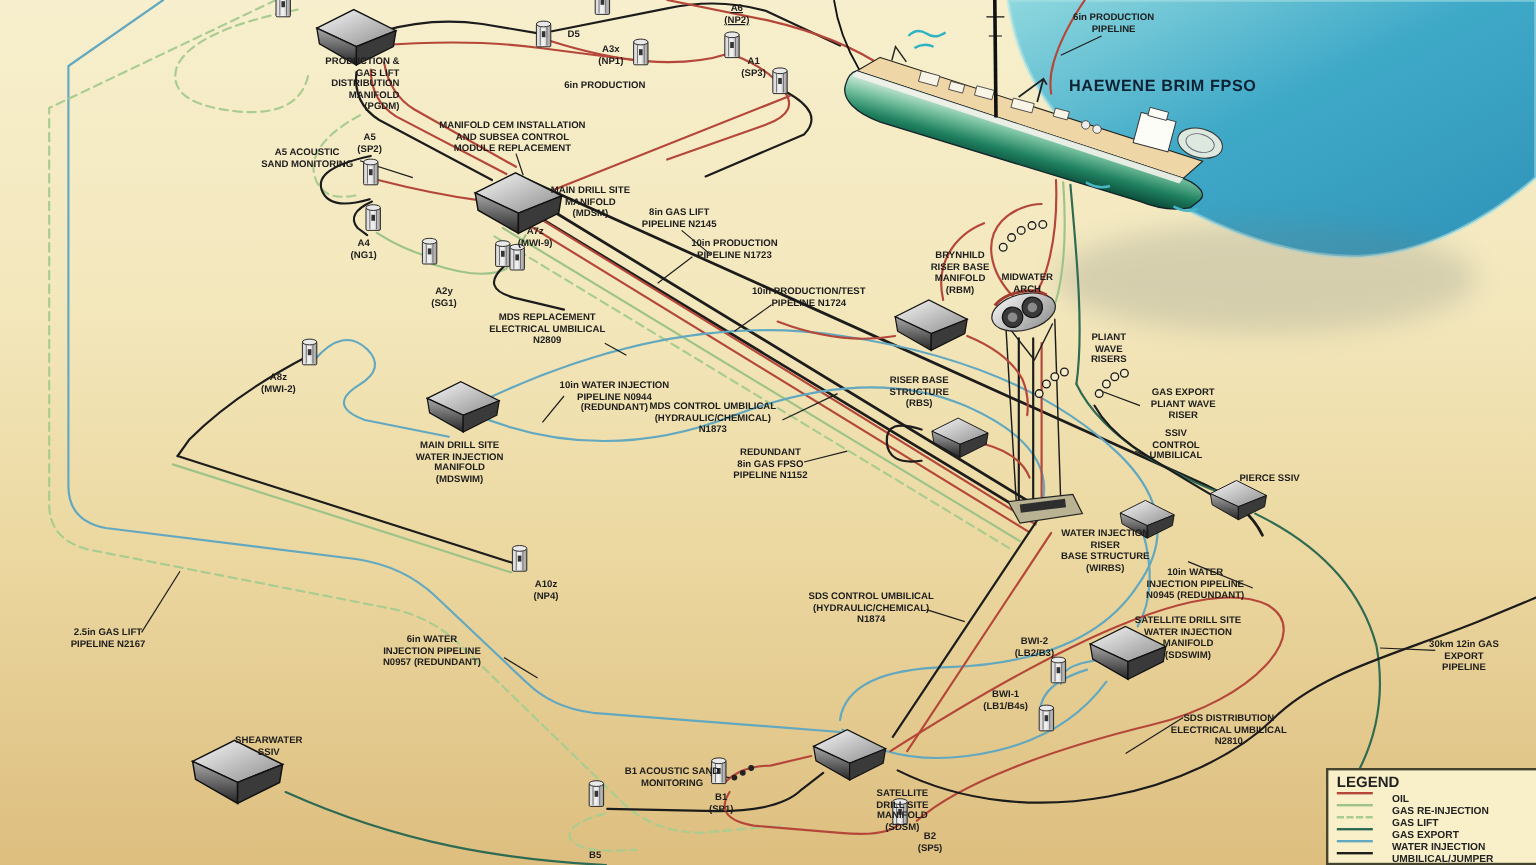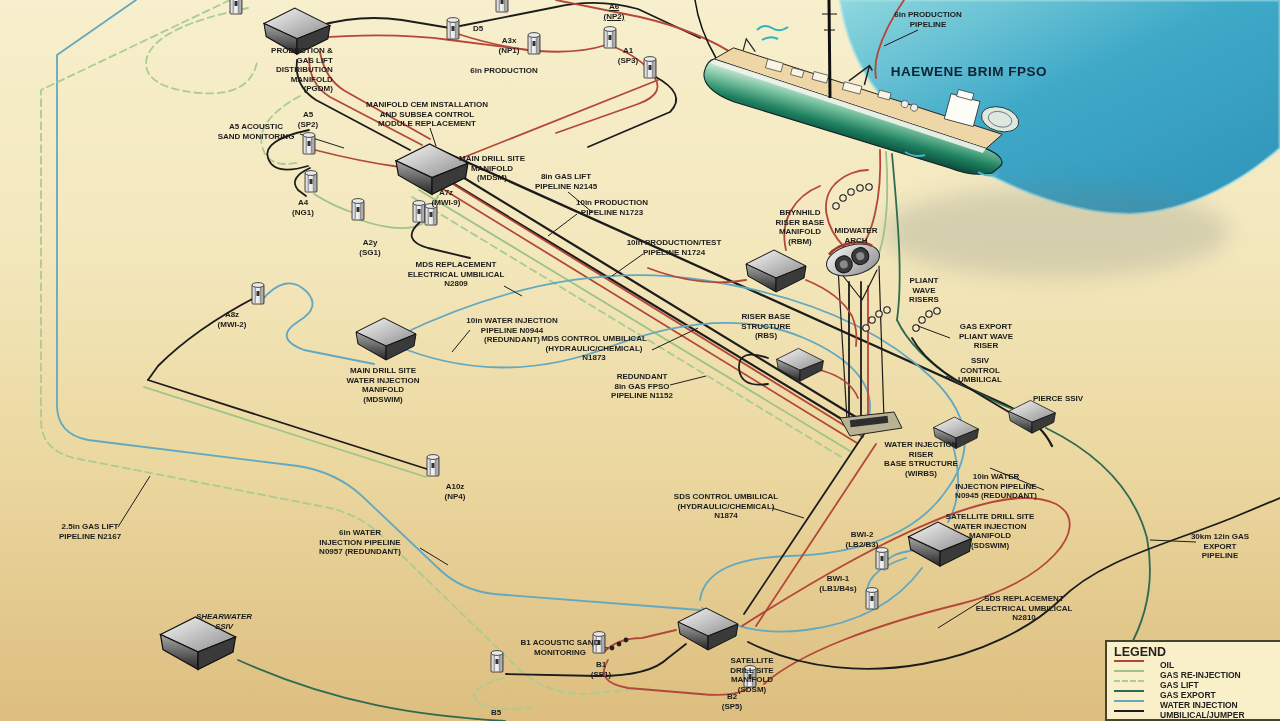--- a/index.html
+++ b/index.html
@@ -471,35 +471,35 @@
 RISER
 BASE STRUCTURE
 (WIRBS)</div>
       <div class="lbl" style="left: 996px; top: 472px;">10in WATER
 INJECTION PIPELINE
 N0945 (REDUNDANT)</div>
       <div class="lbl" style="left: 990px; top: 512px;">SATELLITE DRILL SITE
 WATER INJECTION
 MANIFOLD
 (SDSWIM)</div>
-      <div class="lbl" style="left: 1024px; top: 594px;">SDS REPLACEMENT
+      <div class="lbl" style="left: 1024px; top: 594px;">SDS DISTRIBUTION
 ELECTRICAL UMBILICAL
 N2810</div>
       <div class="lbl" style="left: 1220px; top: 532px;">30km 12in GAS EXPORT
 PIPELINE</div>
       <div class="lbl" style="left: 726px; top: 492px;">SDS CONTROL UMBILICAL
 (HYDRAULIC/CHEMICAL)
 N1874</div>
       <div class="lbl" style="left: 560px; top: 638px;">B1 ACOUSTIC SAND
 MONITORING</div>
       <div class="lbl" style="left: 752px; top: 656px;">SATELLITE
 DRILL SITE
 MANIFOLD
 (SDSM)</div>
-      <div class="lbl" style="left: 224px; top: 612px; font-style: italic;">SHEARWATER
+      <div class="lbl" style="left: 224px; top: 612px;">SHEARWATER
 SSIV</div>
       <div class="lbl" style="left: 90px; top: 522px;">2.5in GAS LIFT
 PIPELINE N2167</div>
       <div class="lbl" style="left: 360px; top: 528px;">6in WATER
 INJECTION PIPELINE
 N0957 (REDUNDANT)</div>
       <div class="lbl" style="left: 478px; top: 24px;">D5</div>
       <div class="lbl" style="left: 509px; top: 36px;">A3x
 (NP1)</div>
       <div class="lbl" style="left: 614px; top: 2px; text-decoration: underline;">A6
@@ -518,21 +518,21 @@
 (MWI-2)</div>
       <div class="lbl" style="left: 455px; top: 482px;">A10z
 (NP4)</div>
       <div class="lbl" style="left: 862px; top: 530px;">BWI-2
 (LB2/B3)</div>
       <div class="lbl" style="left: 838px; top: 574px;">BWI-1
 (LB1/B4s)</div>
       <div class="lbl" style="left: 601px; top: 660px;">B1
 (SP1)</div>
       <div class="lbl" style="left: 496px; top: 708px;">B5</div>
-      <div class="lbl" style="left: 732px; top: 692px;">B2
+      <div class="lbl" style="left: 775px; top: 692px;">B2
 (SP5)</div>
     </div>
 
   <div class="legend">
     <div class="legend-title">LEGEND</div>
     <div id="legend-items">
         <div class="legend-row">
           <span class="lg-swatch" style="border-top-style: solid; border-top-color: rgb(181, 71, 58);"></span>
           <span class="lg-label">OIL</span>
         </div>

